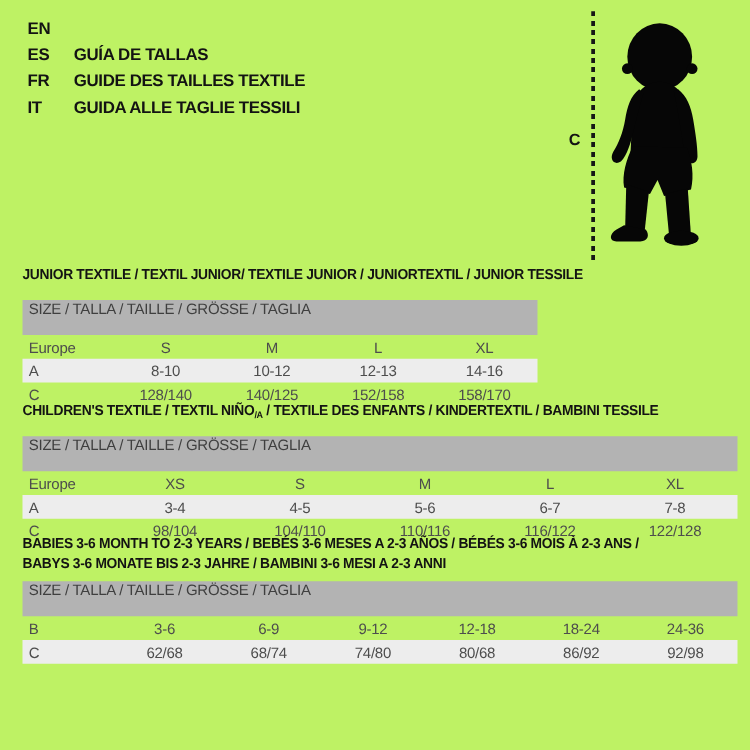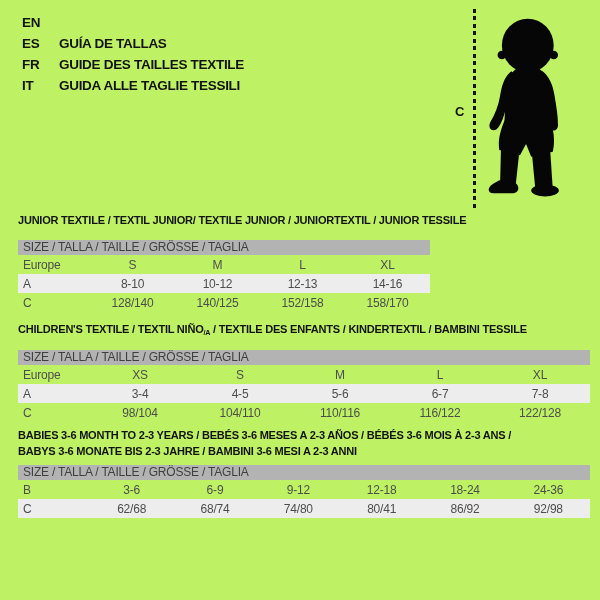--- a/index.html
+++ b/index.html
@@ -34,21 +34,21 @@
   .s2{top:321px;width:572px;}
   .s3{top:427px;width:572px;}
   .tbl-title{margin:0;font-size:11.5px;font-weight:bold;color:var(--c-title);
     line-height:16px;letter-spacing:-0.25px;white-space:nowrap;
     transform:scaleX(0.96);transform-origin:0 0;}
   .sub{font-size:7.5px;vertical-align:-2px;}
   .s1 .tbl{margin-top:12px;}
   .s2 .tbl{margin-top:9px;}
   .s3 .tbl{margin-top:6px;}
   .tbl-header{background:var(--c-header-bar);color:#3f3f3f;
-    font-size:12px;height:15px;line-height:15px;padding-left:5px;
+    font-size:12px;height:28px;line-height:15px;padding-left:5px;
     letter-spacing:-0.2px;}
   .tr{display:grid;height:19px;align-items:center;
     font-size:12px;color:var(--c-table-text);letter-spacing:-0.2px;}
   .tr.stripe{background:var(--c-stripe);}
   .cell.label{padding-left:5px;text-align:left;}
   .cell.td{text-align:center;}
 
   
   .notes{position:absolute;left:18px;top:538px;}
   .note{margin:0;font-weight:bold;font-size:11.5px;line-height:16px;
@@ -178,21 +178,21 @@
             <span class="cell td">9-12</span>
             <span class="cell td">12-18</span>
             <span class="cell td">18-24</span>
             <span class="cell td">24-36</span>
           </div>
           <div class="tr stripe" style="grid-template-columns: 72px repeat(6, 1fr);">
             <span class="cell label">C</span>
             <span class="cell td">62/68</span>
             <span class="cell td">68/74</span>
             <span class="cell td">74/80</span>
-            <span class="cell td">80/41</span>
+            <span class="cell td">80/68</span>
             <span class="cell td">86/92</span>
             <span class="cell td">92/98</span>
           </div>
         </div>
     </div>
   </section>
 
 
 </div>
 

